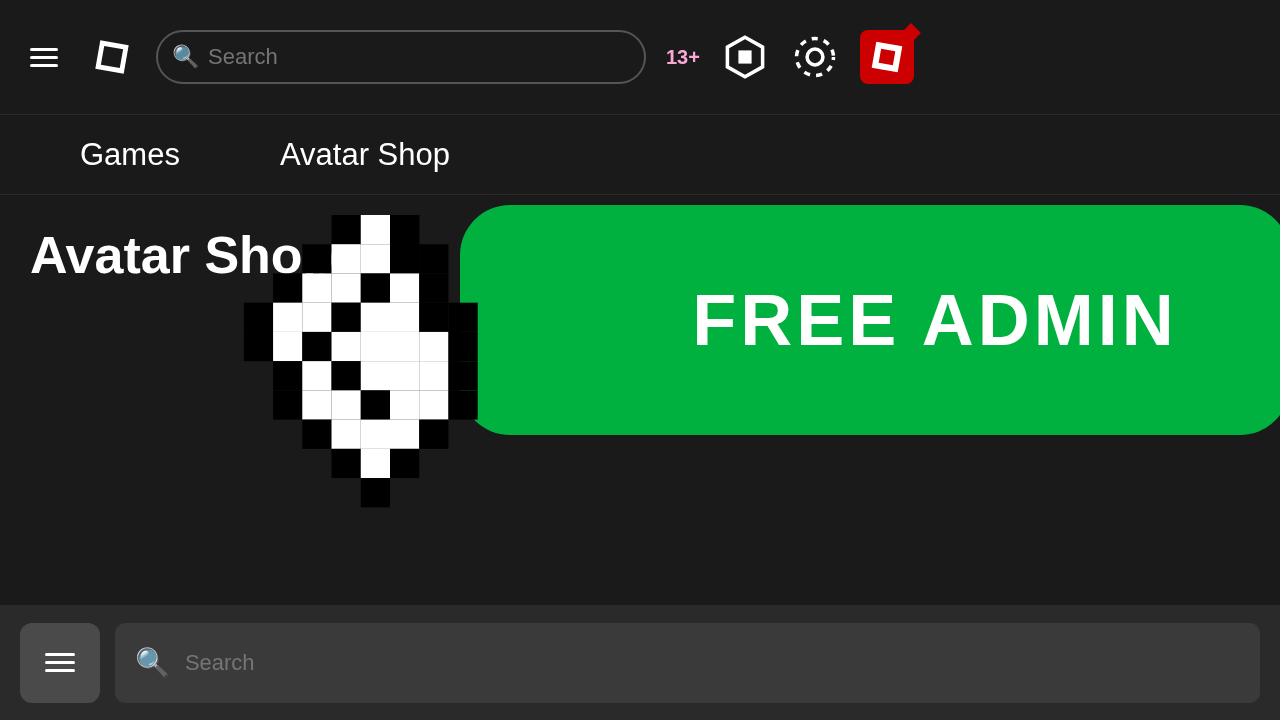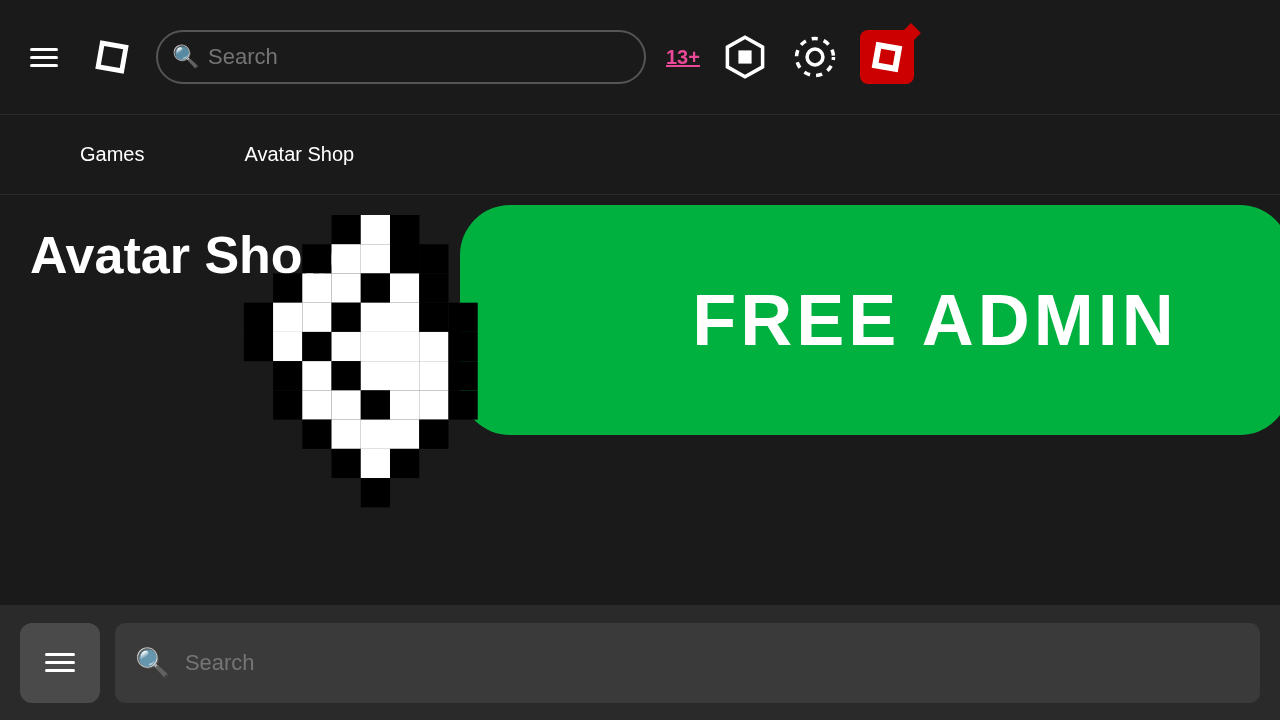--- a/index.html
+++ b/index.html
@@ -74,25 +74,24 @@
     .search-bar .search-icon {
       position: absolute;
       left: 16px;
       top: 50%;
       transform: translateY(-50%);
       color: #aaa;
       font-size: 22px;
     }
 
     .age-badge {
-      color: #ec4899;
+      color: #f9a8d4;
       font-size: 20px;
       font-weight: bold;
       flex-shrink: 0;
-      text-decoration: underline;
     }
 
     .nav-icon-btn {
       background: none;
       border: none;
       cursor: pointer;
       color: white;
       display: flex;
       align-items: center;
       justify-content: center;
@@ -137,21 +136,21 @@
       height: 80px;
       display: flex;
       align-items: center;
       padding: 0 60px;
       gap: 0;
       border-bottom: 1px solid #2a2a2a;
     }
 
     .secondary-nav .nav-link {
       color: white;
-      font-size: 20px;
+      font-size: 31px;
       font-weight: 500;
       text-decoration: none;
       padding: 0 80px 0 20px;
       cursor: pointer;
     }
 
     
     .main-content {
       background-color: #1a1a1a;
       padding: 30px 30px 0 30px;

